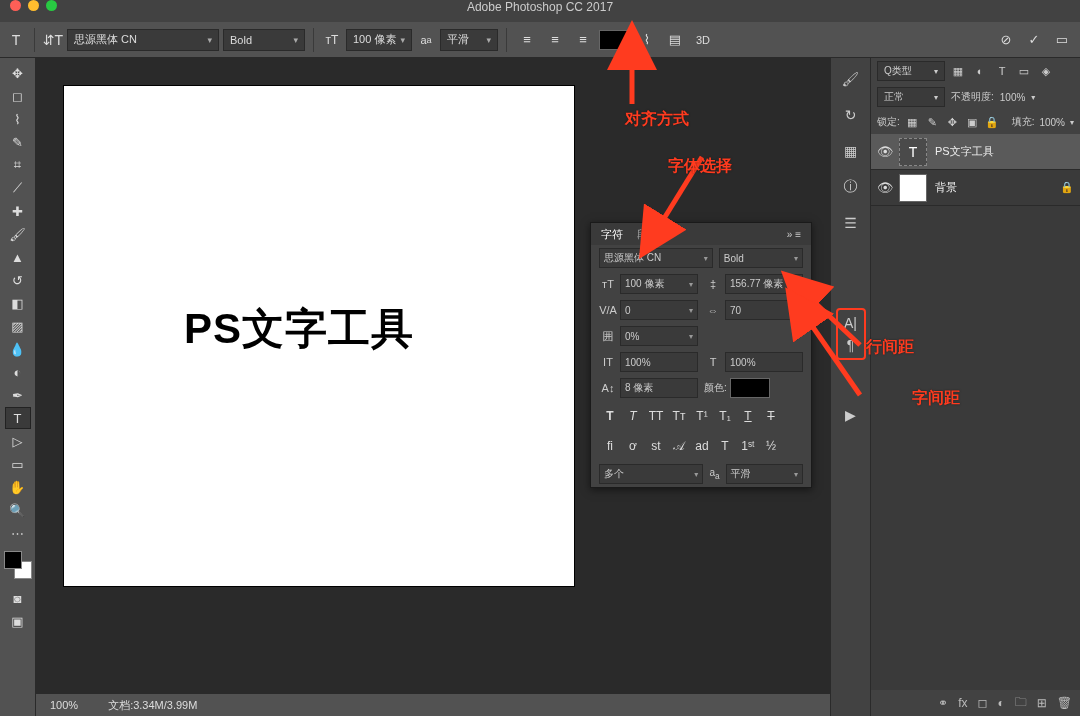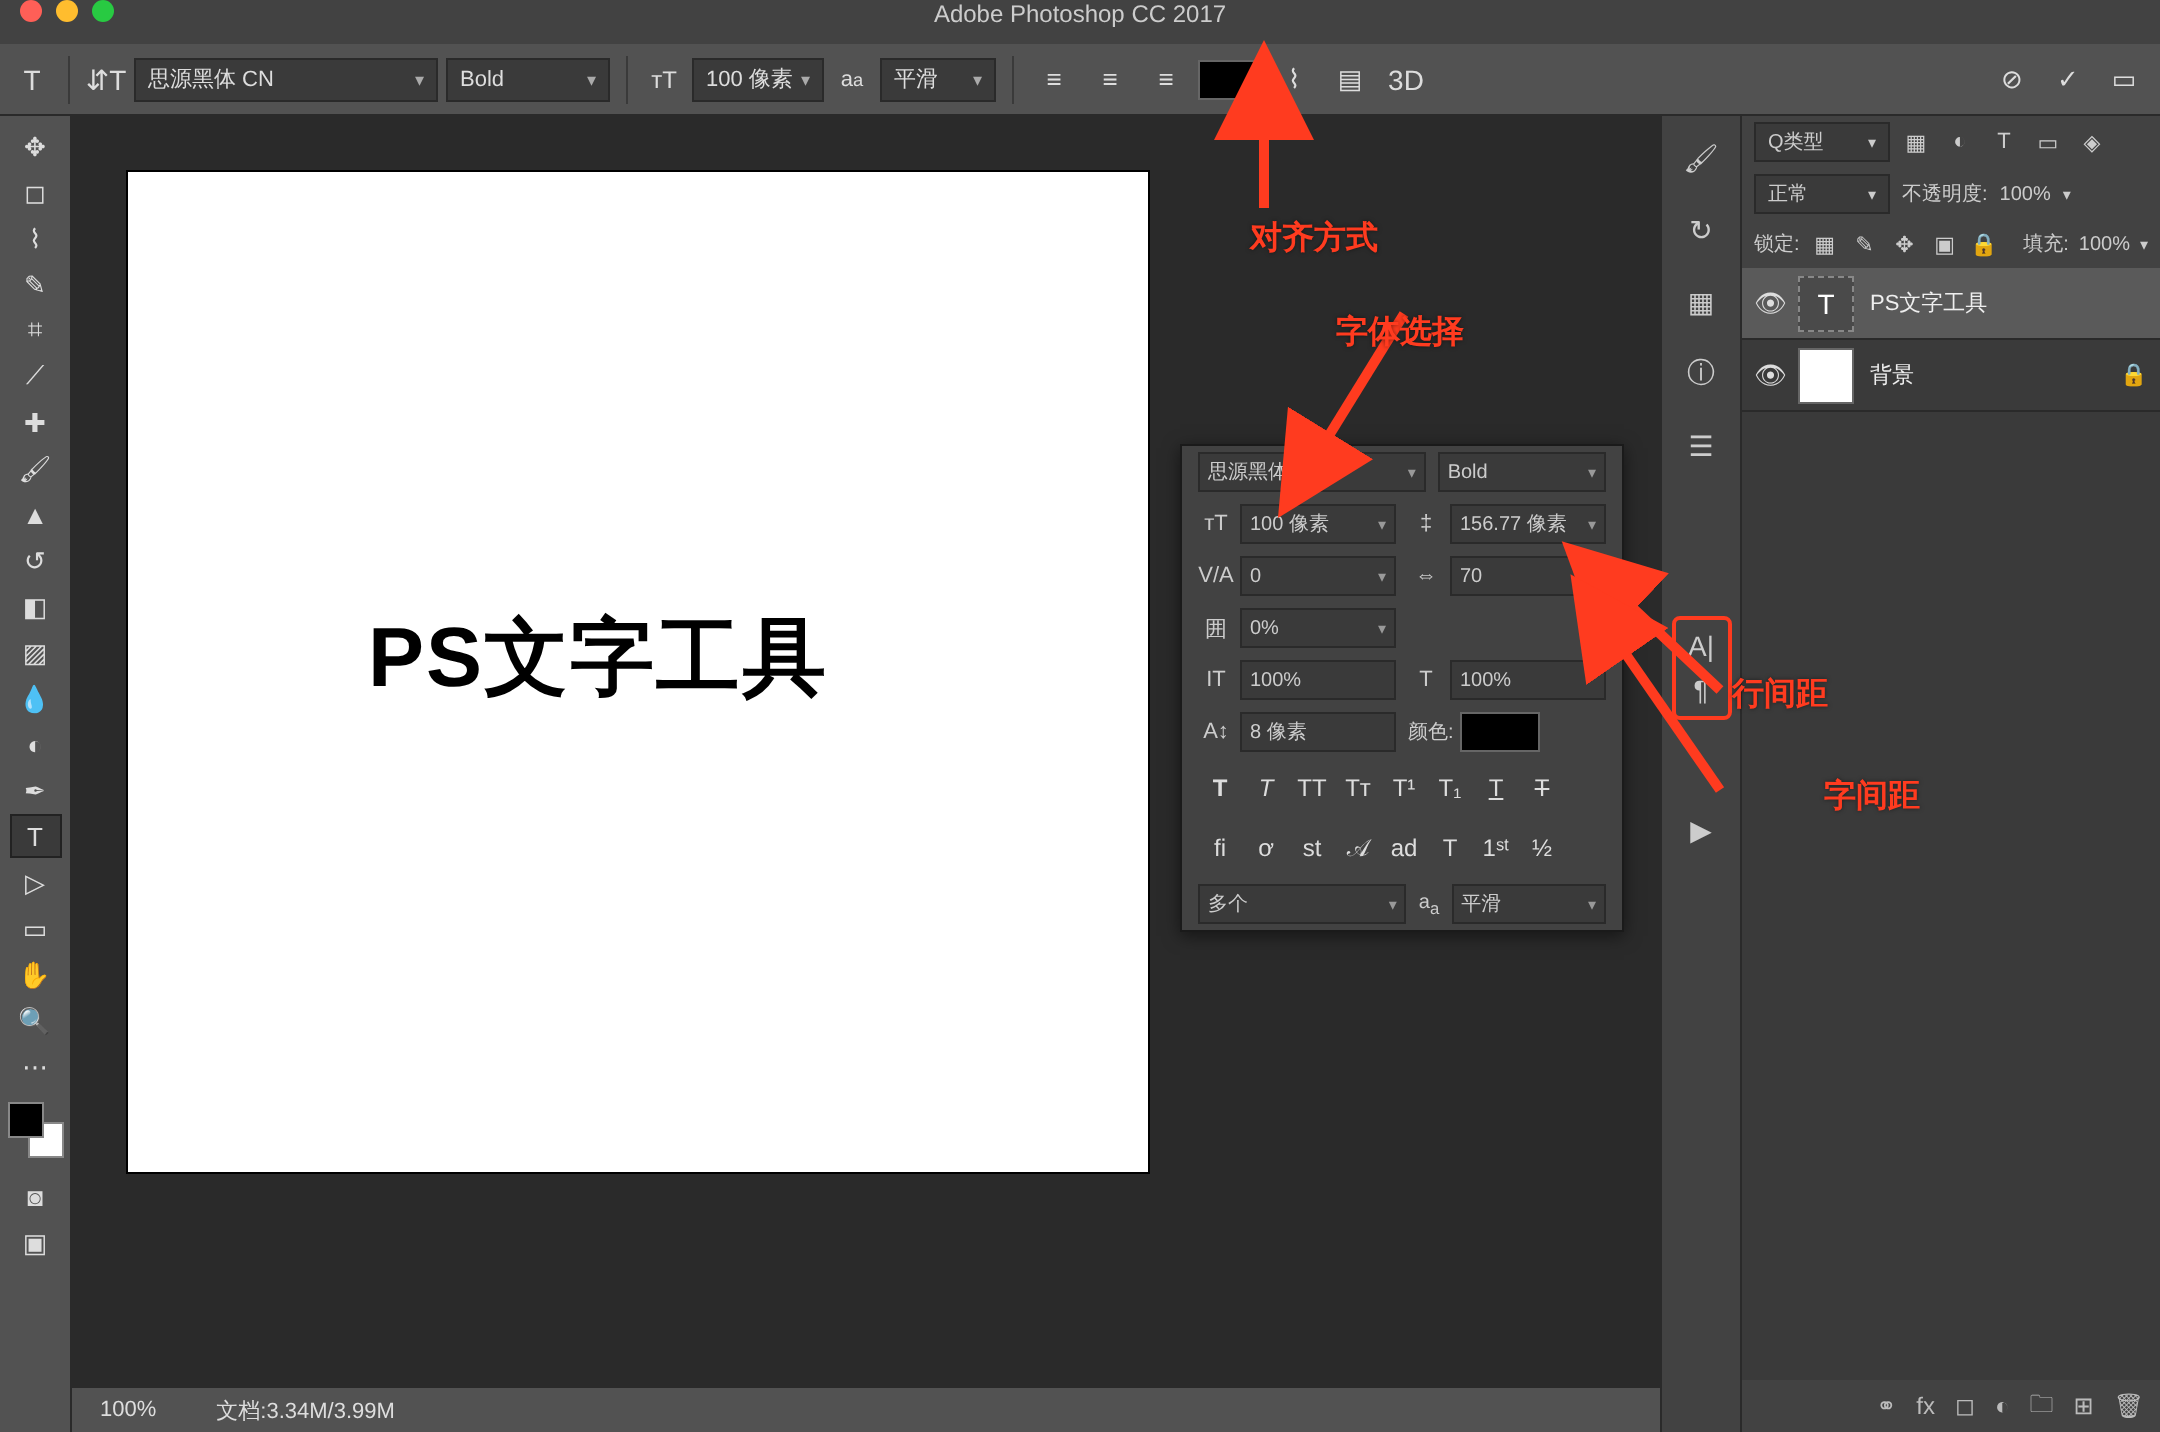--- a/index.html
+++ b/index.html
@@ -106,21 +106,21 @@
       <span>平滑</span>
       <span class="arrow">▾</span>
     </div>
   <div class="sep"></div>
   <div class="ibtn">≡</div>
   <div class="ibtn">≡</div>
   <div class="ibtn">≡</div>
   <div class="swatch"></div>
   <div class="ibtn">⌇</div>
   <div class="ibtn">▤</div>
-  <div class="ibtn" style="font-size:14px">3D</div>
+  <div class="ibtn" style="font-size:11px">3D</div>
   <div style="flex:1"></div>
   <div class="ibtn">⊘</div>
   <div class="ibtn">✓</div>
   <div class="ibtn">▭</div>
 </div>
 
 <div class="main">
 
   <div class="ltools">
     <div class="tool">✥</div>
@@ -228,20 +228,25 @@
       <span>◻</span>
       <span>◐</span>
       <span>🗀</span>
       <span>⊞</span>
       <span>🗑</span>
     </div>
   </div>
 </div>
 
 <div class="charpanel">
+  <div class="cp-tabs">
+    <span class="tab active">字符</span>
+    <span class="tab">段落</span>
+    <span class="menu">»  ≡</span>
+  </div>
   <div class="cp-row">
     <div class="inp" style="flex:1.4">
         <span>思源黑体 CN</span>
         <span class="arrow">▾</span>
       </div>
     <div class="inp">
         <span>Bold</span>
         <span class="arrow">▾</span>
       </div>
   </div>

